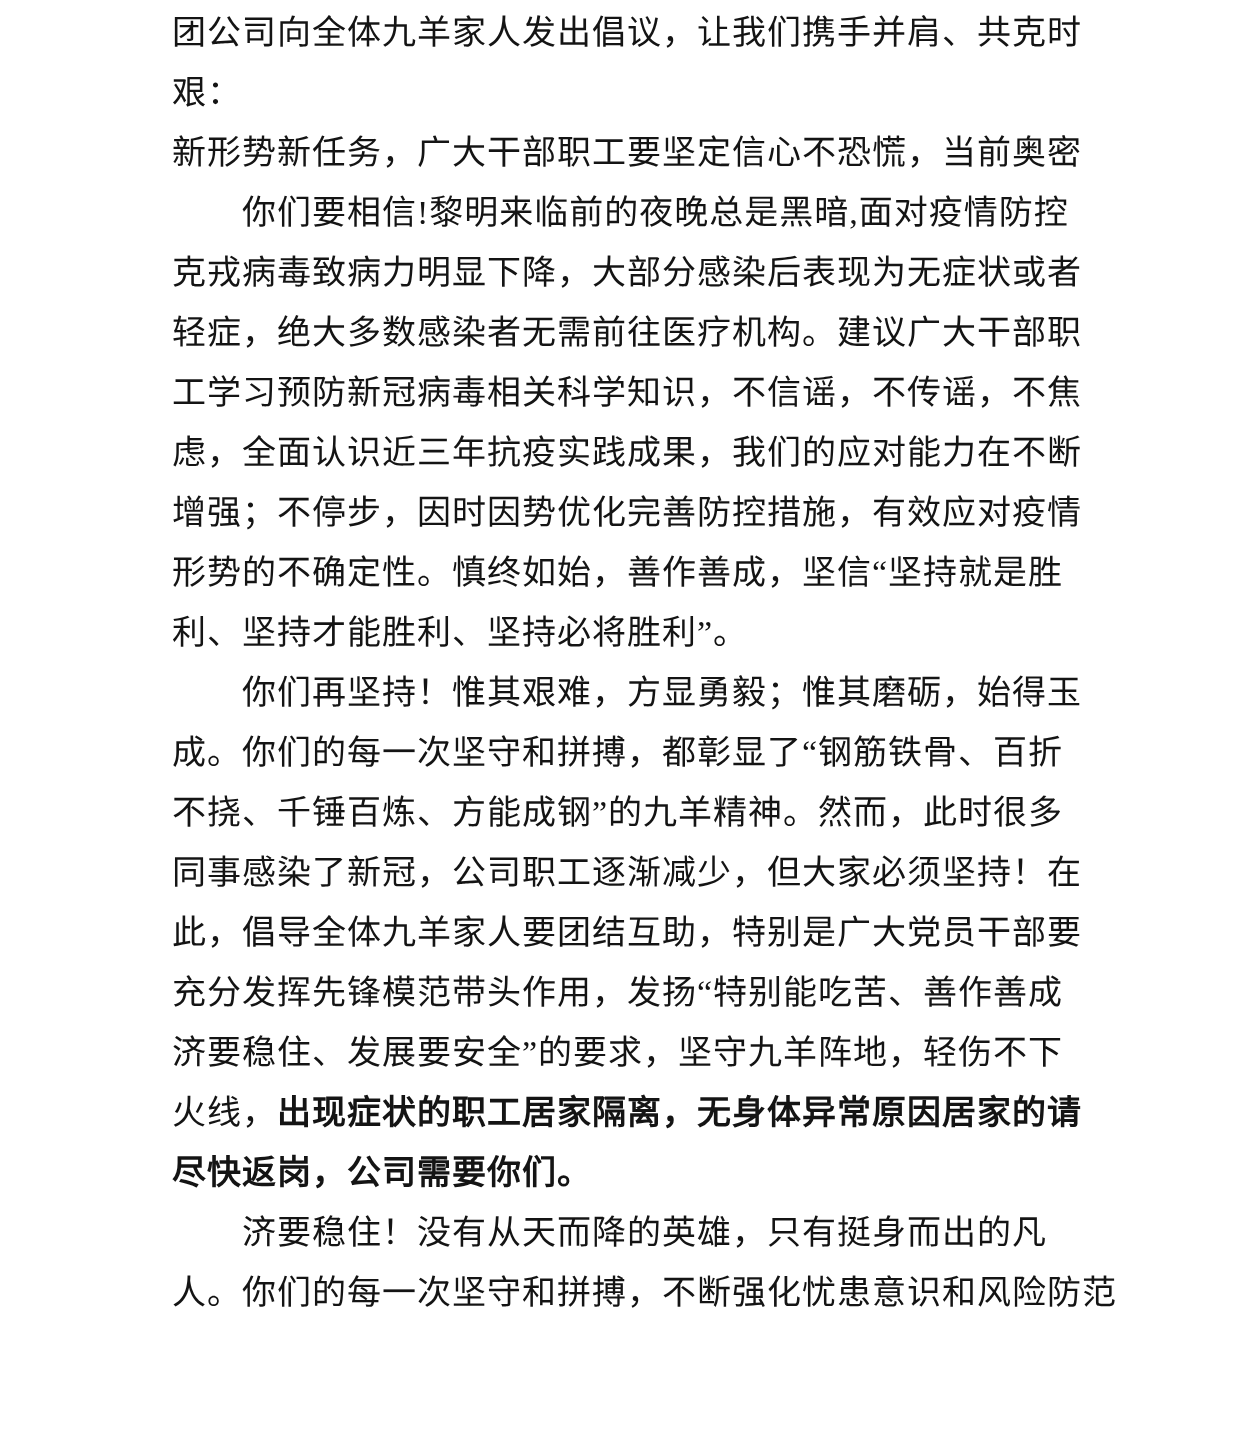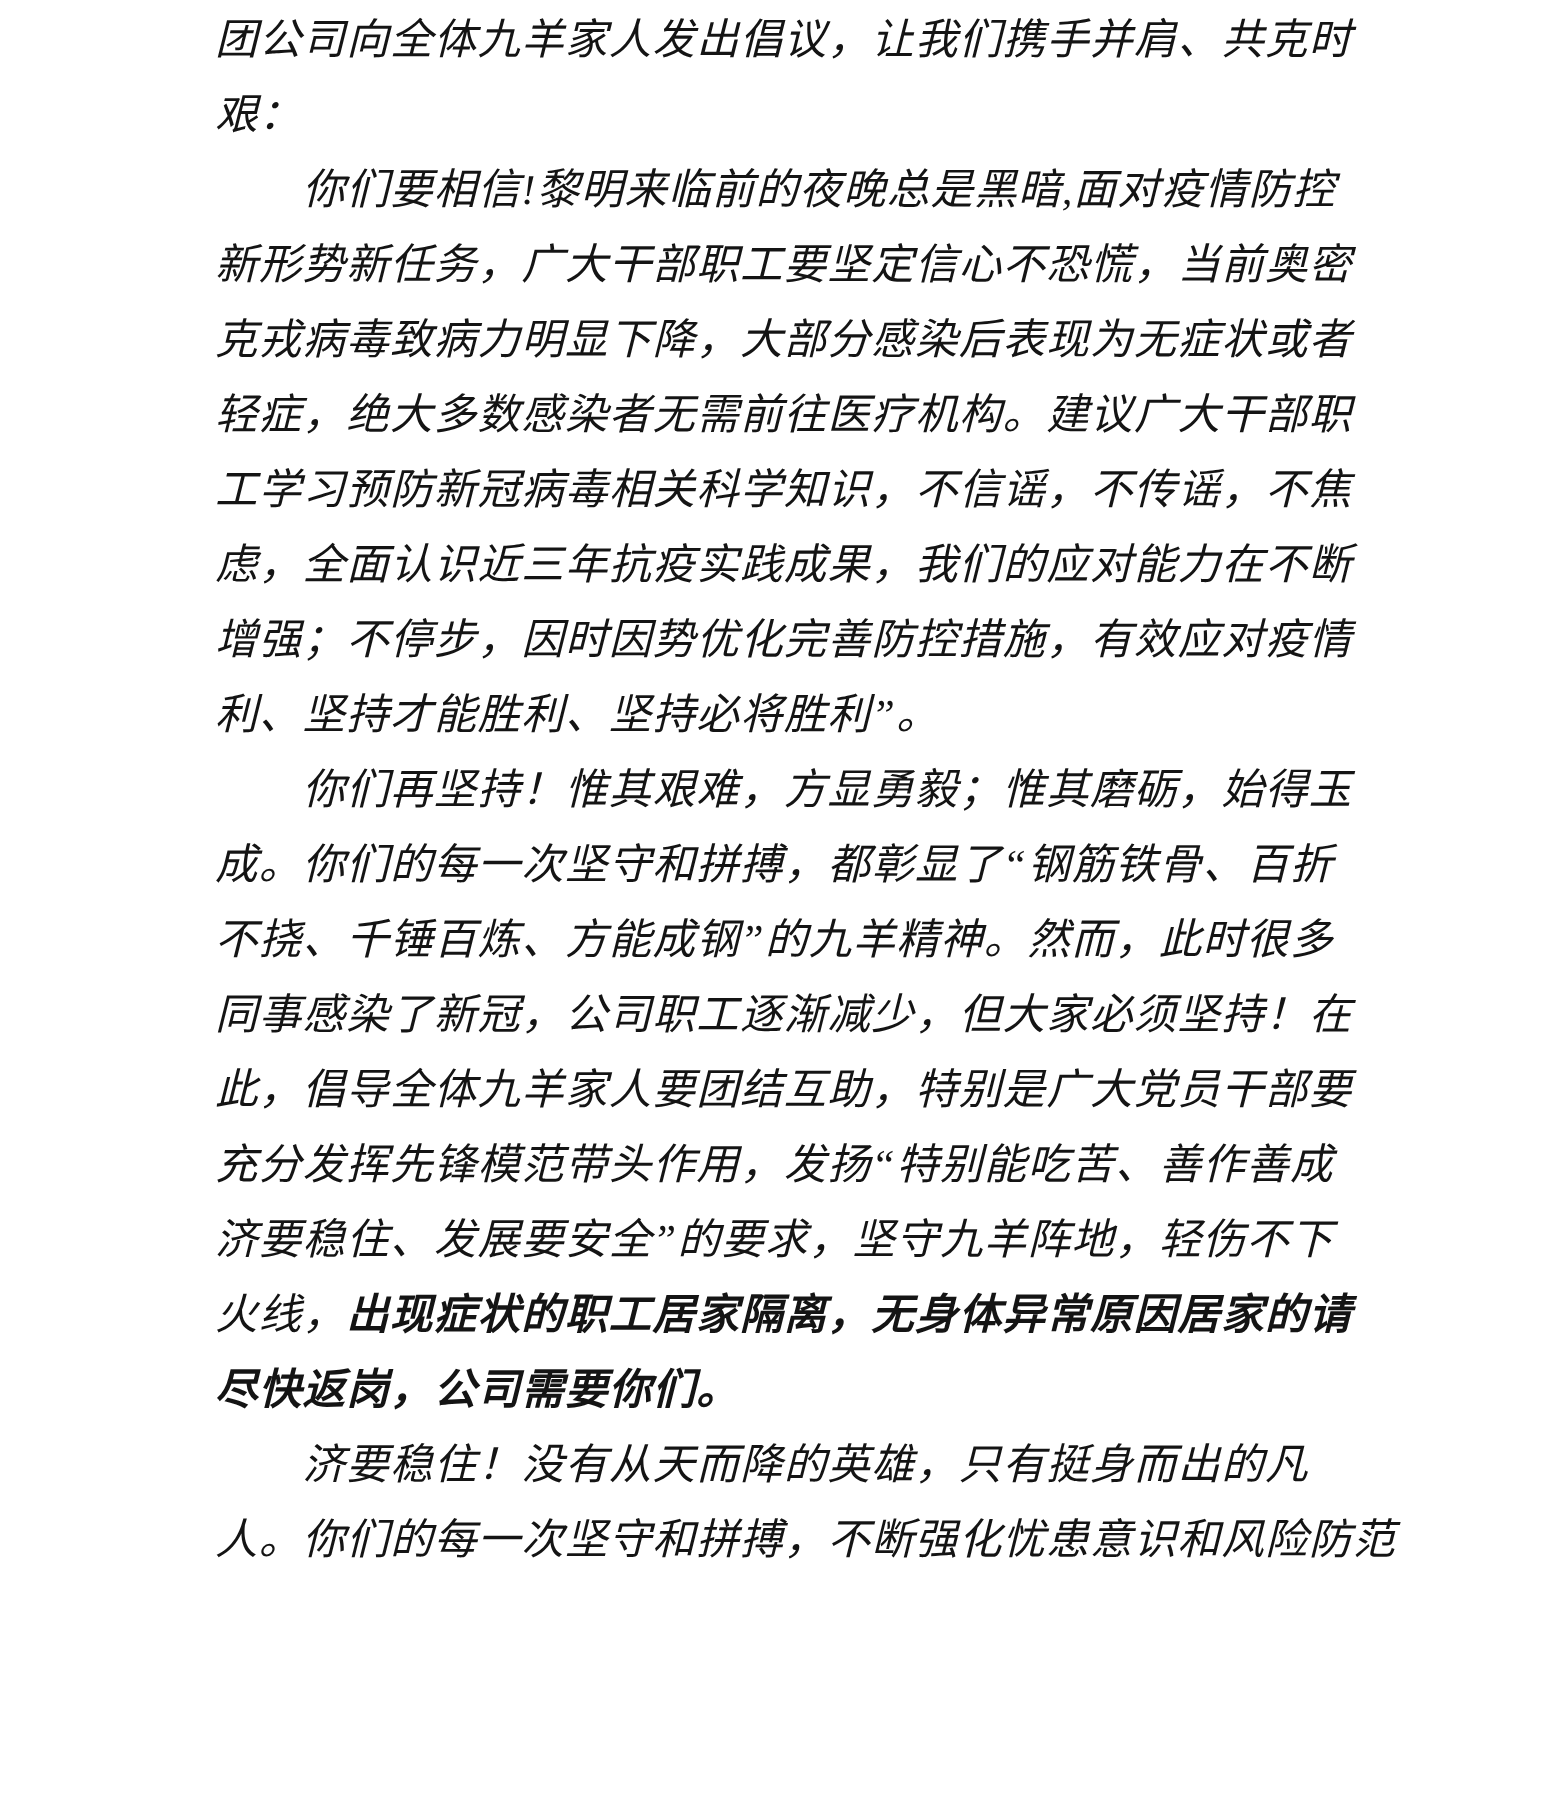--- a/index.html
+++ b/index.html
@@ -6,21 +6,20 @@
     margin: 0;
     padding: 0;
     background: #ffffff;
   }
   .page {
     position: relative;
     width: 1239px;
     height: 1445px;
     background: #ffffff;
     overflow: hidden;
-    font-style: italic;
   }
   .text-block {
     position: absolute;
     left: 172px;
     top: 3px;
     width: 940px;
     font-family: "Liberation Serif", "DejaVu Serif", serif;
     font-size: 34px;
     letter-spacing: 1px;
     color: #141414;
@@ -36,27 +35,28 @@
   .seg { font-weight: 400; }
   .seg.bold { font-weight: 700; }
 </style>
 </head>
 <body>
 
 <div class="page">
   <div class="text-block">
       <div class="line"><span class="seg">团公司向全体九羊家人发出倡议，让我们携手并肩、共克时</span></div>
       <div class="line"><span class="seg">艰：</span></div>
+      <div class="line"><span class="seg">新形势新任务，广大干部职工要坚定信心不恐慌，当前奥密</span></div>
       <div class="line indent"><span class="seg">你们要相信!黎明来临前的夜晚总是黑暗,面对疫情防控</span></div>
-      <div class="line"><span class="seg">新形势新任务，广大干部职工要坚定信心不恐慌，当前奥密</span></div>
       <div class="line"><span class="seg">克戎病毒致病力明显下降，大部分感染后表现为无症状或者</span></div>
       <div class="line"><span class="seg">轻症，绝大多数感染者无需前往医疗机构。建议广大干部职</span></div>
       <div class="line"><span class="seg">工学习预防新冠病毒相关科学知识，不信谣，不传谣，不焦</span></div>
       <div class="line"><span class="seg">虑，全面认识近三年抗疫实践成果，我们的应对能力在不断</span></div>
       <div class="line"><span class="seg">增强；不停步，因时因势优化完善防控措施，有效应对疫情</span></div>
+      <div class="line"><span class="seg">形势的不确定性。慎终如始，善作善成，坚信“坚持就是胜</span></div>
       <div class="line"><span class="seg">利、坚持才能胜利、坚持必将胜利”。</span></div>
       <div class="line indent"><span class="seg">你们再坚持！惟其艰难，方显勇毅；惟其磨砺，始得玉</span></div>
       <div class="line"><span class="seg">成。你们的每一次坚守和拼搏，都彰显了“钢筋铁骨、百折</span></div>
       <div class="line"><span class="seg">不挠、千锤百炼、方能成钢”的九羊精神。然而，此时很多</span></div>
       <div class="line"><span class="seg">同事感染了新冠，公司职工逐渐减少，但大家必须坚持！在</span></div>
       <div class="line"><span class="seg">此，倡导全体九羊家人要团结互助，特别是广大党员干部要</span></div>
       <div class="line"><span class="seg">充分发挥先锋模范带头作用，发扬“特别能吃苦、善作善成</span></div>
       <div class="line"><span class="seg">济要稳住、发展要安全”的要求，坚守九羊阵地，轻伤不下</span></div>
       <div class="line"><span class="seg">火线，</span><span class="seg bold">出现症状的职工居家隔离，无身体异常原因居家的请</span></div>
       <div class="line"><span class="seg bold">尽快返岗，公司需要你们。</span></div>

